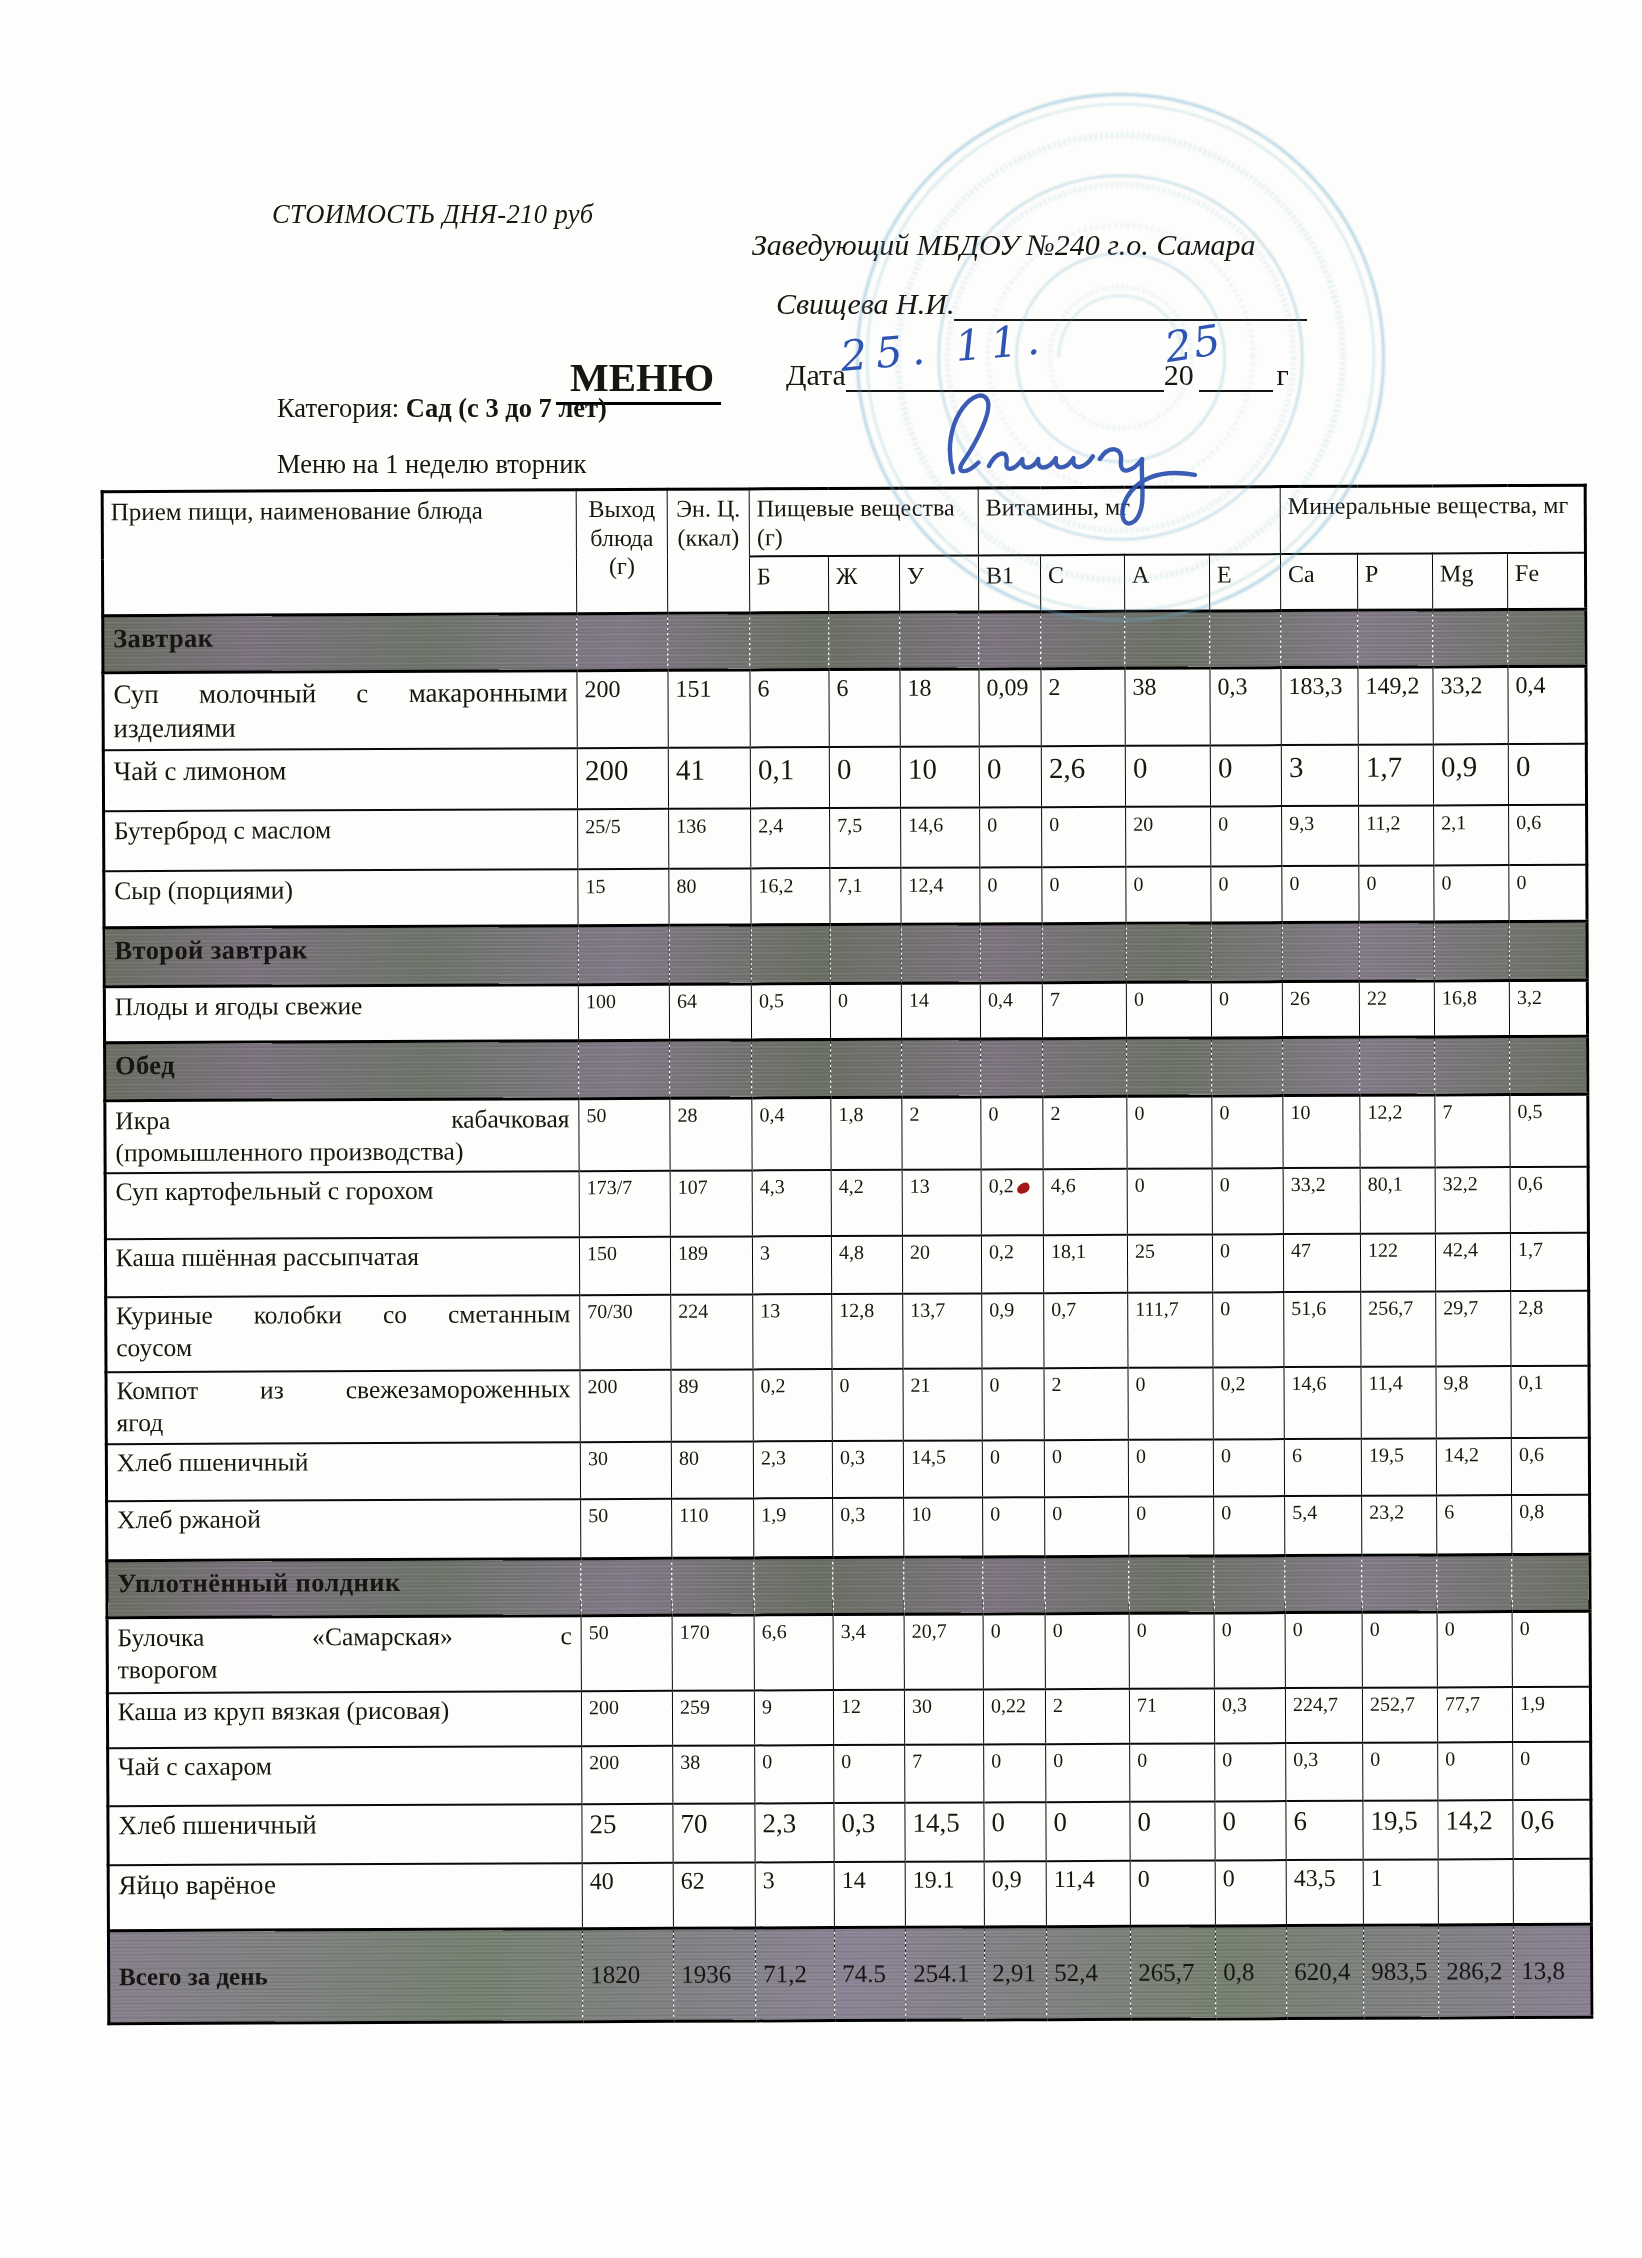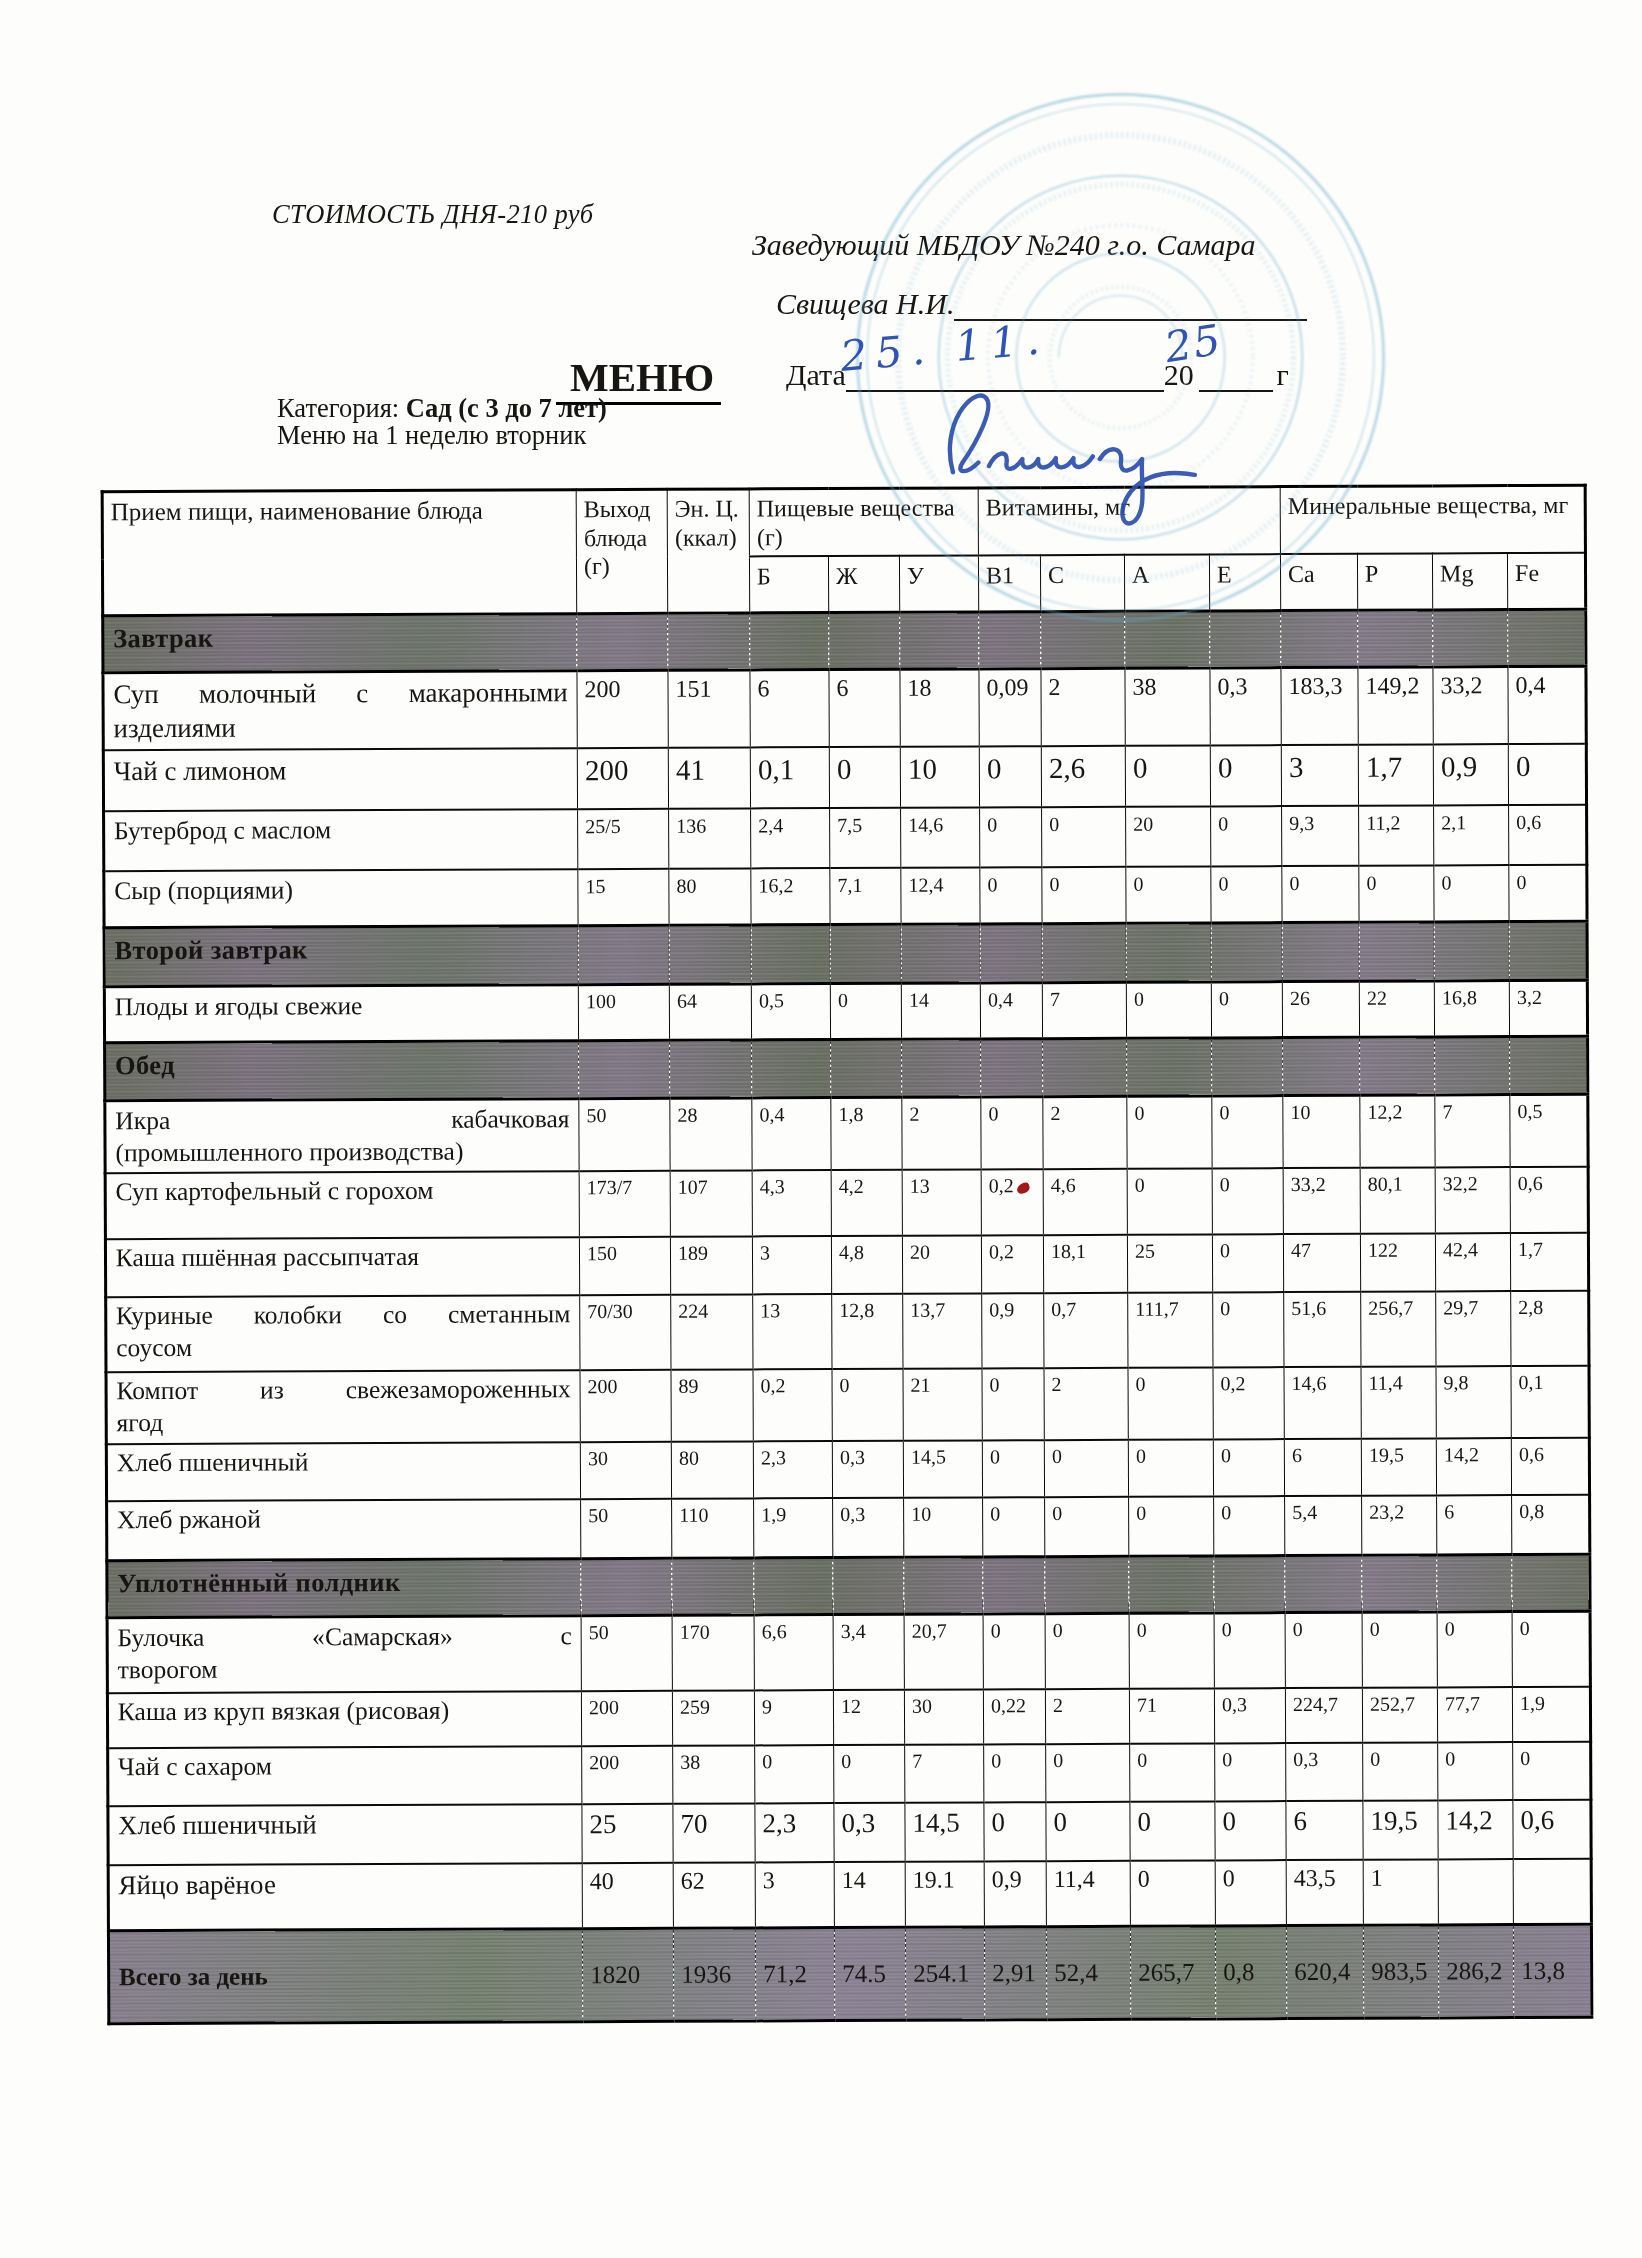--- a/index.html
+++ b/index.html
@@ -16,37 +16,37 @@
   .sig-line{display:inline-block;width:353px;border-bottom:2.6px solid #1a1a1a;height:35px;}
   .menu-title{left:556px;top:353px;font-size:41px;font-weight:bold;border-bottom:3.5px solid #000;padding:0 7px 0.9px 14px;}
   .date-row{left:745px;top:355px;font-size:30px;display:flex;align-items:flex-end;white-space:nowrap;margin-left:41px;}
   .u-line{display:inline-block;border-bottom:2.6px solid #151515;height:35px;}
   .u-date{width:318px;} .u-year{width:74px;margin-left:5.3px;margin-right:3.5px;}
   .hand{color:#2f55b4;font-style:italic;font-family:"DejaVu Serif",serif;z-index:7;pointer-events:none;}
   .hand-date{left:840px;top:323px;font-size:42px;transform:rotate(-5deg);letter-spacing:8.8px;}
   .hand-year{left:1165px;top:319px;font-size:42px;transform:rotate(-9deg);letter-spacing:1.8px;}
   .cat-line{left:277px;top:393px;font-size:26.5px;}
   .cat-line b{font-weight:bold;}
-  .week-line{left:277px;top:420px;font-size:26.5px;}
+  .week-line{left:277px;top:449px;font-size:26.5px;}
   
   .stamp{left:838px;top:75px;z-index:5;pointer-events:none;opacity:.85;}
   .signature{left:904px;top:371px;z-index:6;pointer-events:none;}
   
   table.menu{
     border-collapse:collapse;table-layout:fixed;
     position:absolute;left:104px;top:487px;width:1482px;
     transform:rotate(-0.25deg);z-index:1;
     border:3.5px solid #000;
   }
   .menu th,.menu td{
     border:1.8px solid #0b0b0b;border-top-width:2.6px;border-bottom-width:2.6px;
     vertical-align:top;overflow:hidden;word-wrap:break-word;
   }
   .menu th{font-weight:normal;text-align:left;padding:4.4px 7px;font-size:24px;line-height:1.18;}
-  th.brk{word-break:break-all;}
+  th.brk{word-break:break-all;text-align:center;}
   td.name{padding:2.6px 8.8px;font-size:25.6px;line-height:1.26;}
   td.num{padding:4.4px 7px;font-size:20px;line-height:1.15;}
   .l1.spread{text-align:justify;text-align-last:justify;}
   
   tr.size-md td.name{font-size:27px;} tr.size-md td.num{font-size:24px;}
   tr.size-lg td.name{font-size:27px;} tr.size-lg td.num{font-size:29px;}
   tr.size-xl td.name{font-size:26.5px;} tr.size-xl td.num{font-size:27px;}
   
   tr.band{
     background:linear-gradient(93deg,#6e7266 0%,#7e7581 10%,#70776d 22%,#857c8b 35%,#6d7266 48%,#807783 60%,#6f7569 72%,#867e8c 85%,#6e7366 100%);

